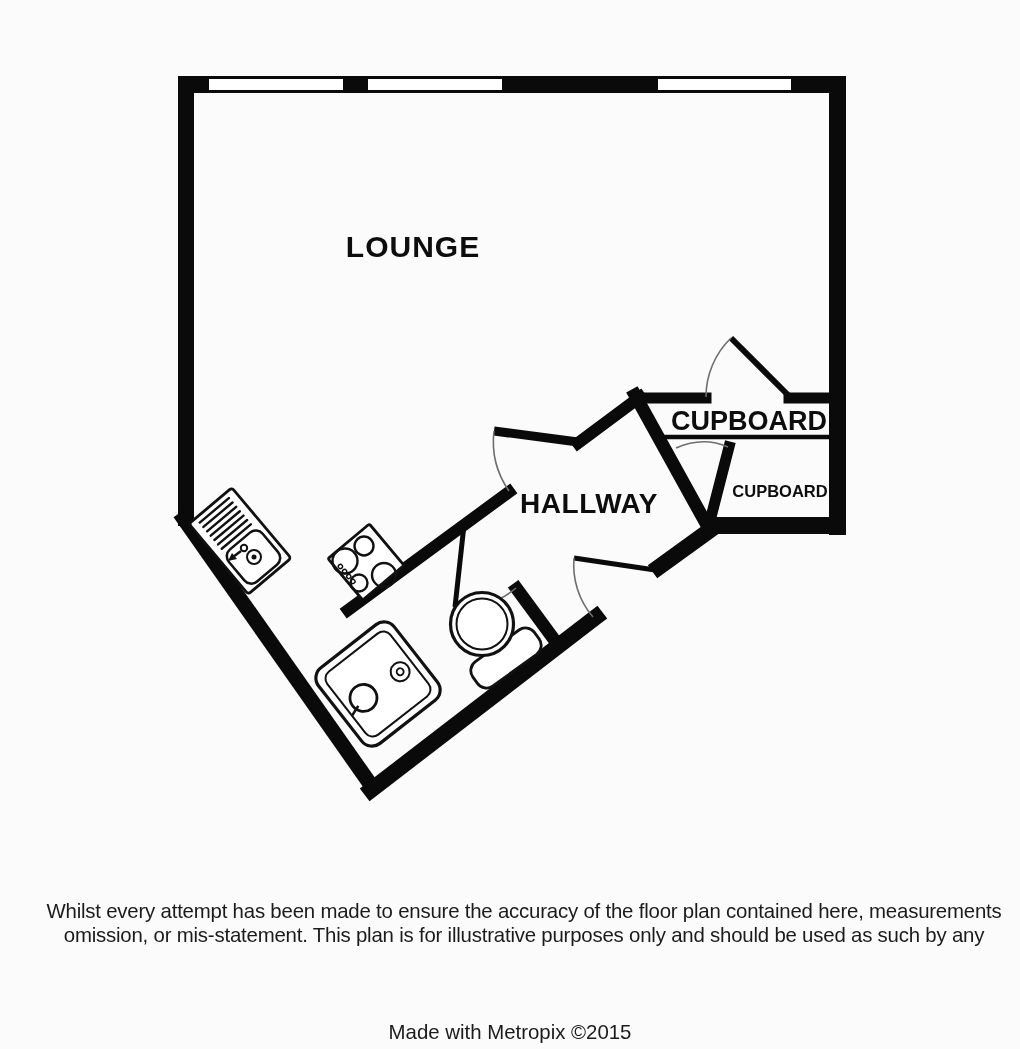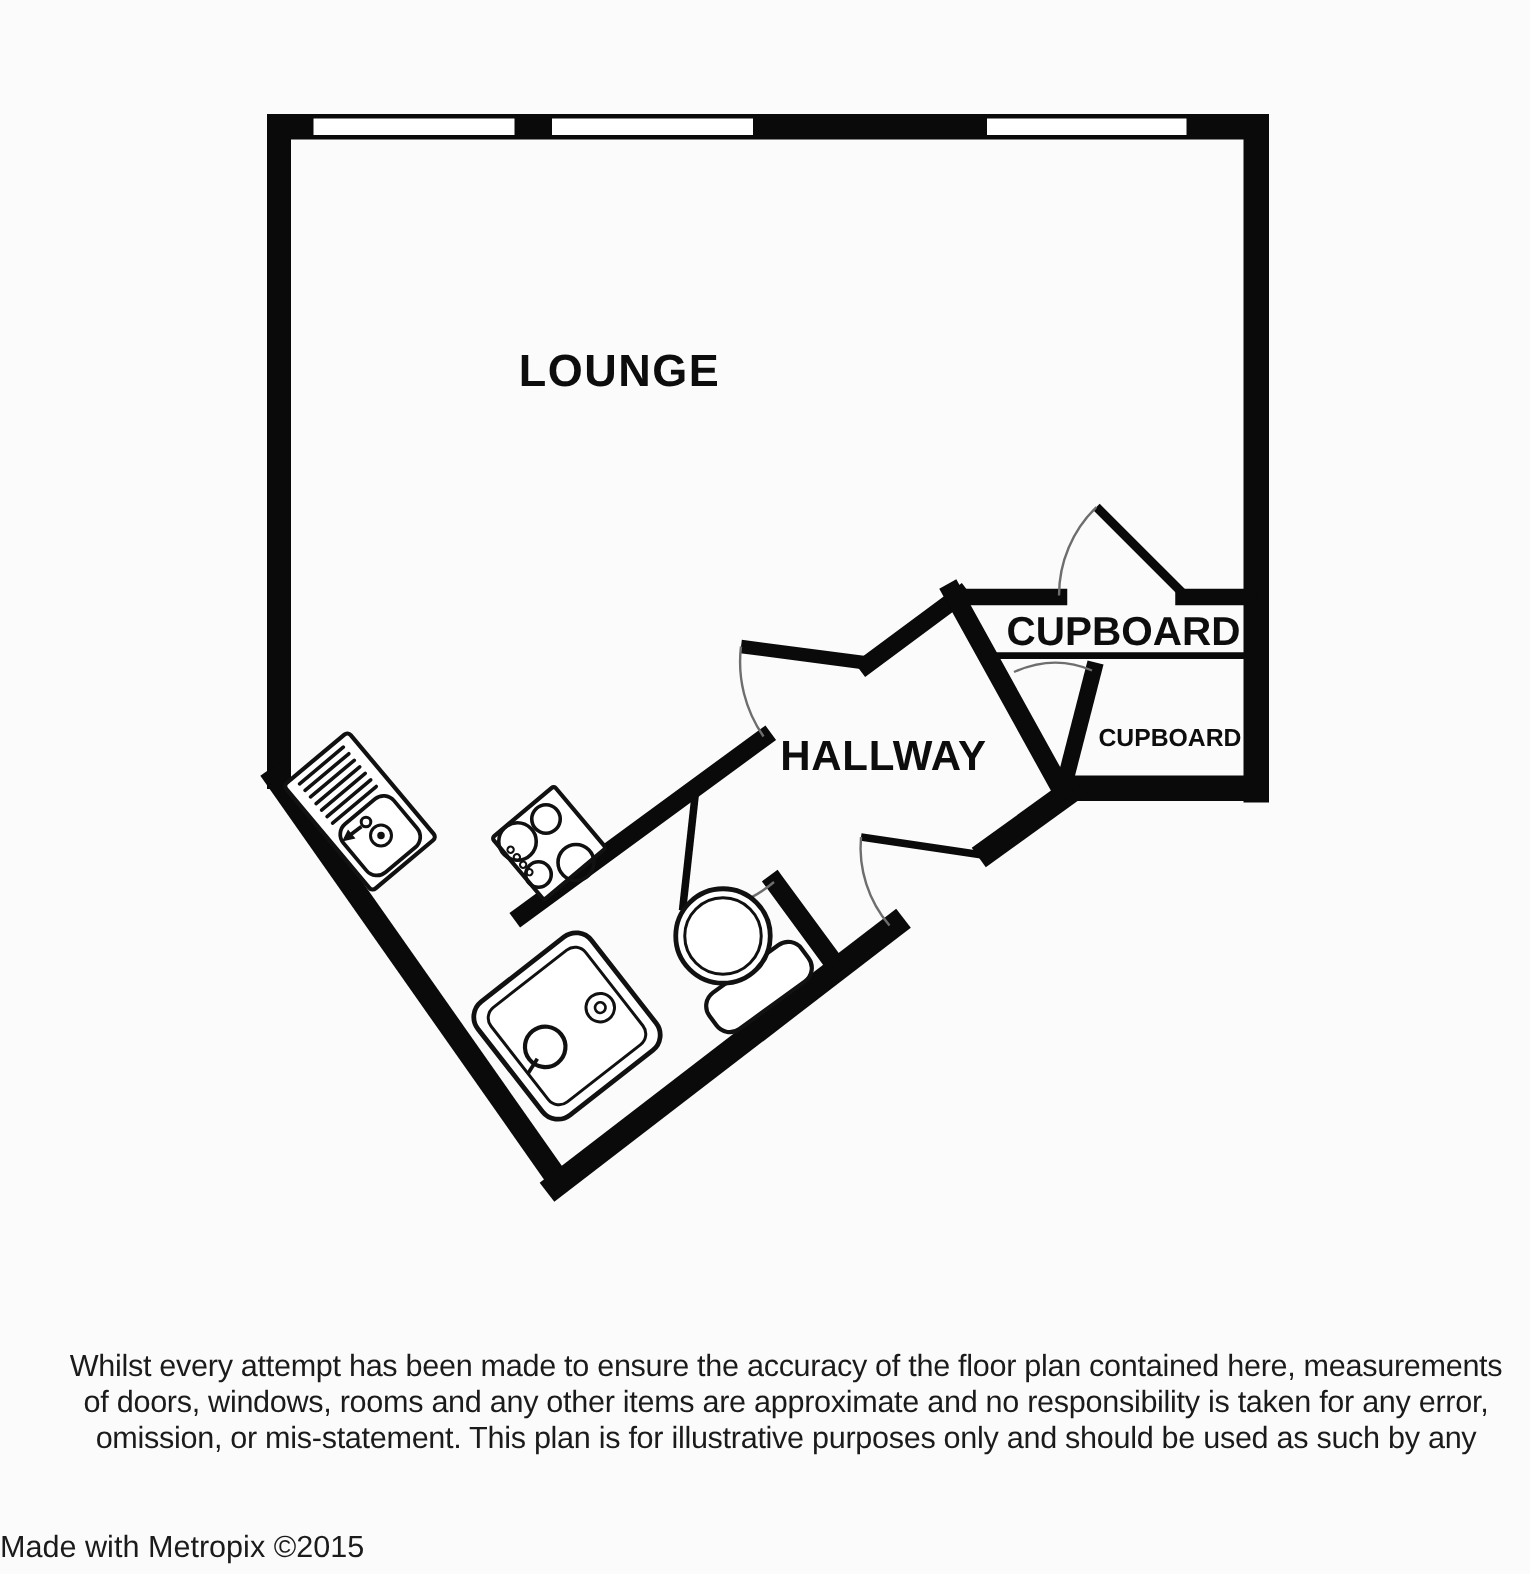--- a/index.html
+++ b/index.html
@@ -25,21 +25,21 @@
     position:absolute;top:899px;left:0;width:1020px;
     text-align:center;
     color:#1b1b1b;
     font-size:20.4px;
     line-height:24.2px;
     letter-spacing:-0.2px;
   }
   .disclaimer-line{white-space:nowrap;padding-left:28px;}
   #credit{
     position:absolute;top:1020px;left:0;width:1020px;
-    text-align:left;color:#1b1b1b;
+    text-align:center;color:#1b1b1b;
     font-size:20.4px;line-height:24.2px;
   }
 </style>
 </head>
 <body>
 
 <div id="plan-wrap">
 <svg width="1020" height="880" viewBox="0 0 1020 880" xmlns="http://www.w3.org/2000/svg">
 
   <g fill="#0a0a0a" stroke="none">
@@ -158,17 +158,16 @@
     <text class="room-label-large" x="401" y="257">LOUNGE</text>
     <text class="room-label" x="577" y="513">HALLWAY</text>
     <text class="room-label-cup" x="737" y="430">CUPBOARD</text>
     <text class="room-label-small" x="768" y="497">CUPBOARD</text>
   </g>
 </svg>
 </div>
 
 <div id="disclaimer">
   <div class="disclaimer-line">Whilst every attempt has been made to ensure the accuracy of the floor plan contained here, measurements</div>
-  <div class="disclaimer-line">of doors, windows, rooms and any other items are approximate and no responsibility is taken for any error,</div>
   <div class="disclaimer-line">omission, or mis-statement. This plan is for illustrative purposes only and should be used as such by any</div>
 </div>
 
 <div id="credit">Made with Metropix ©2015</div>
 
 </body></html>

